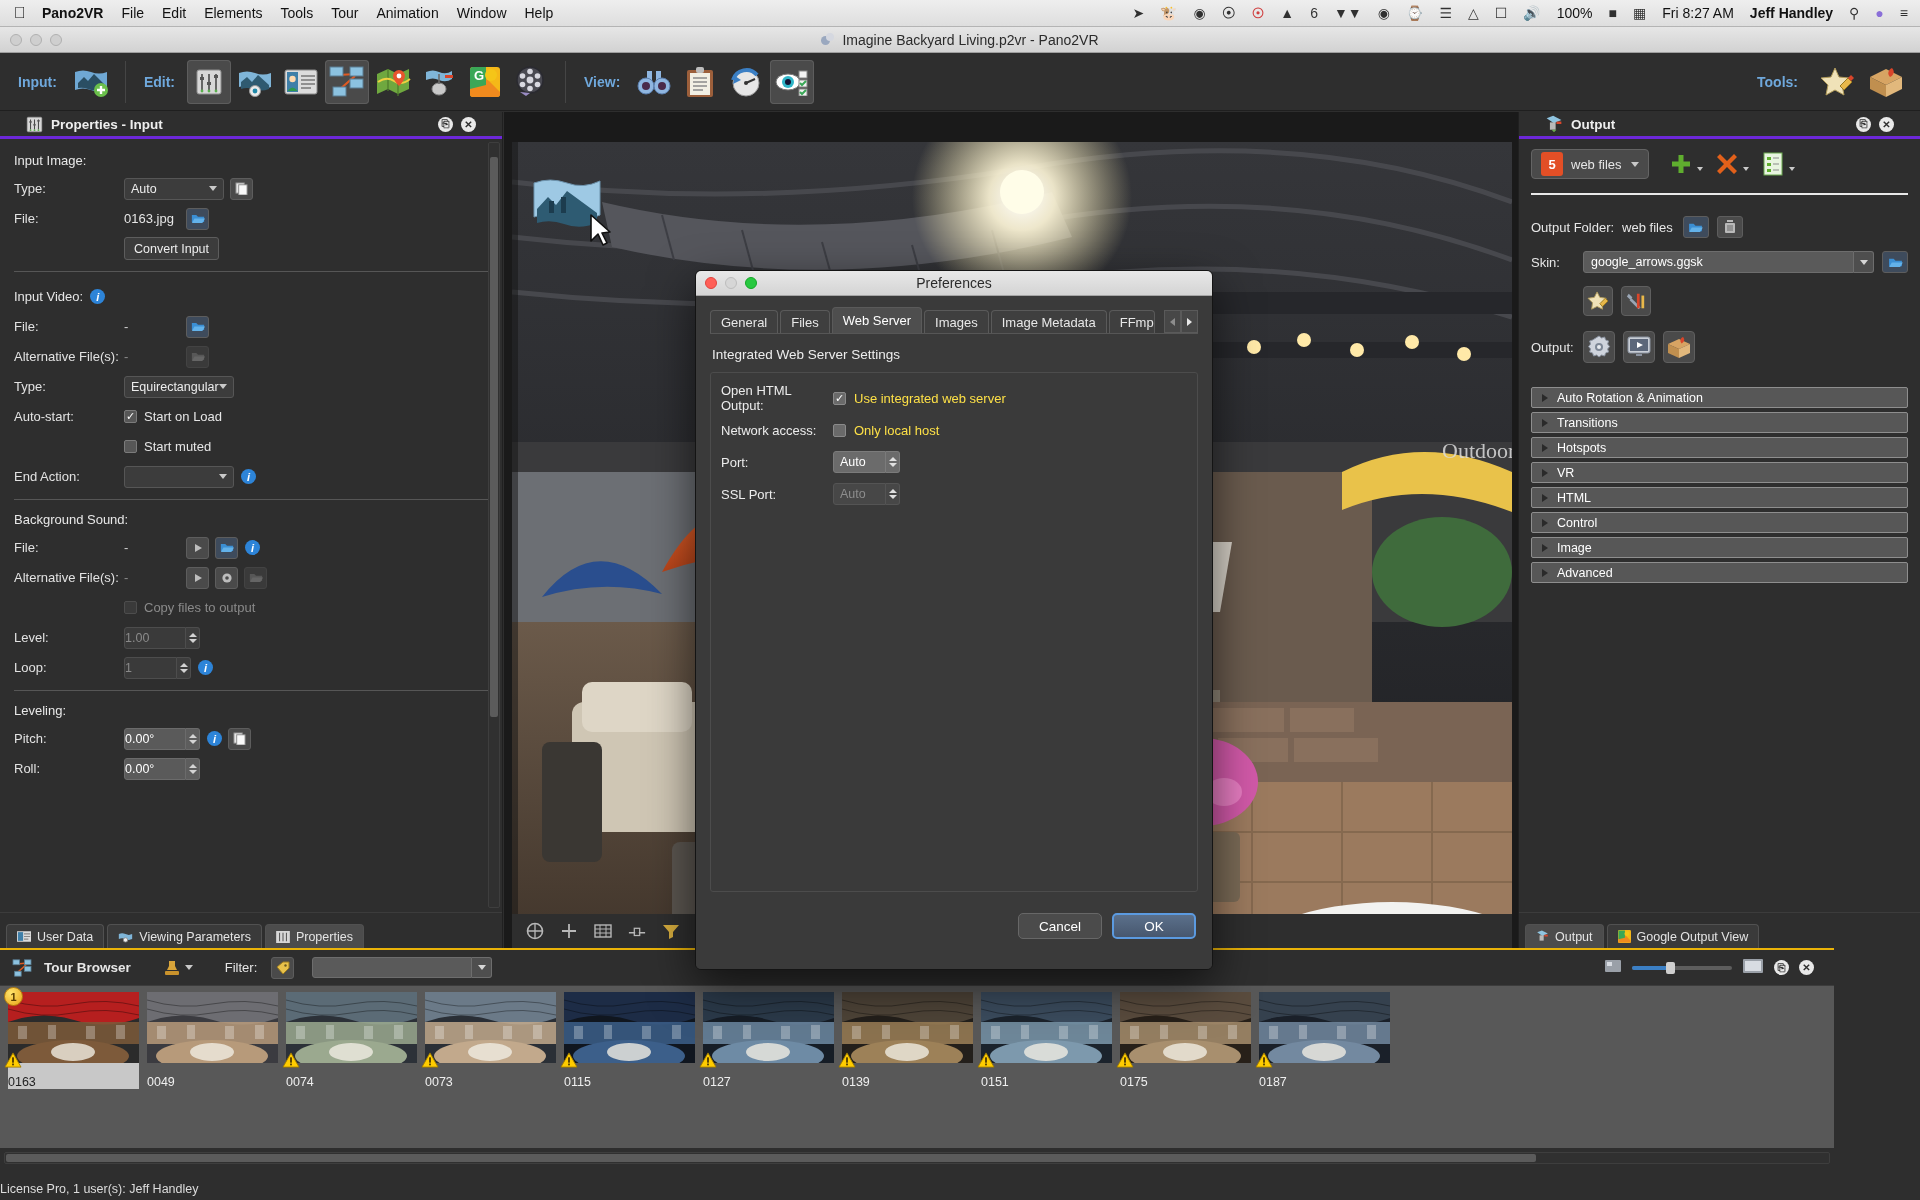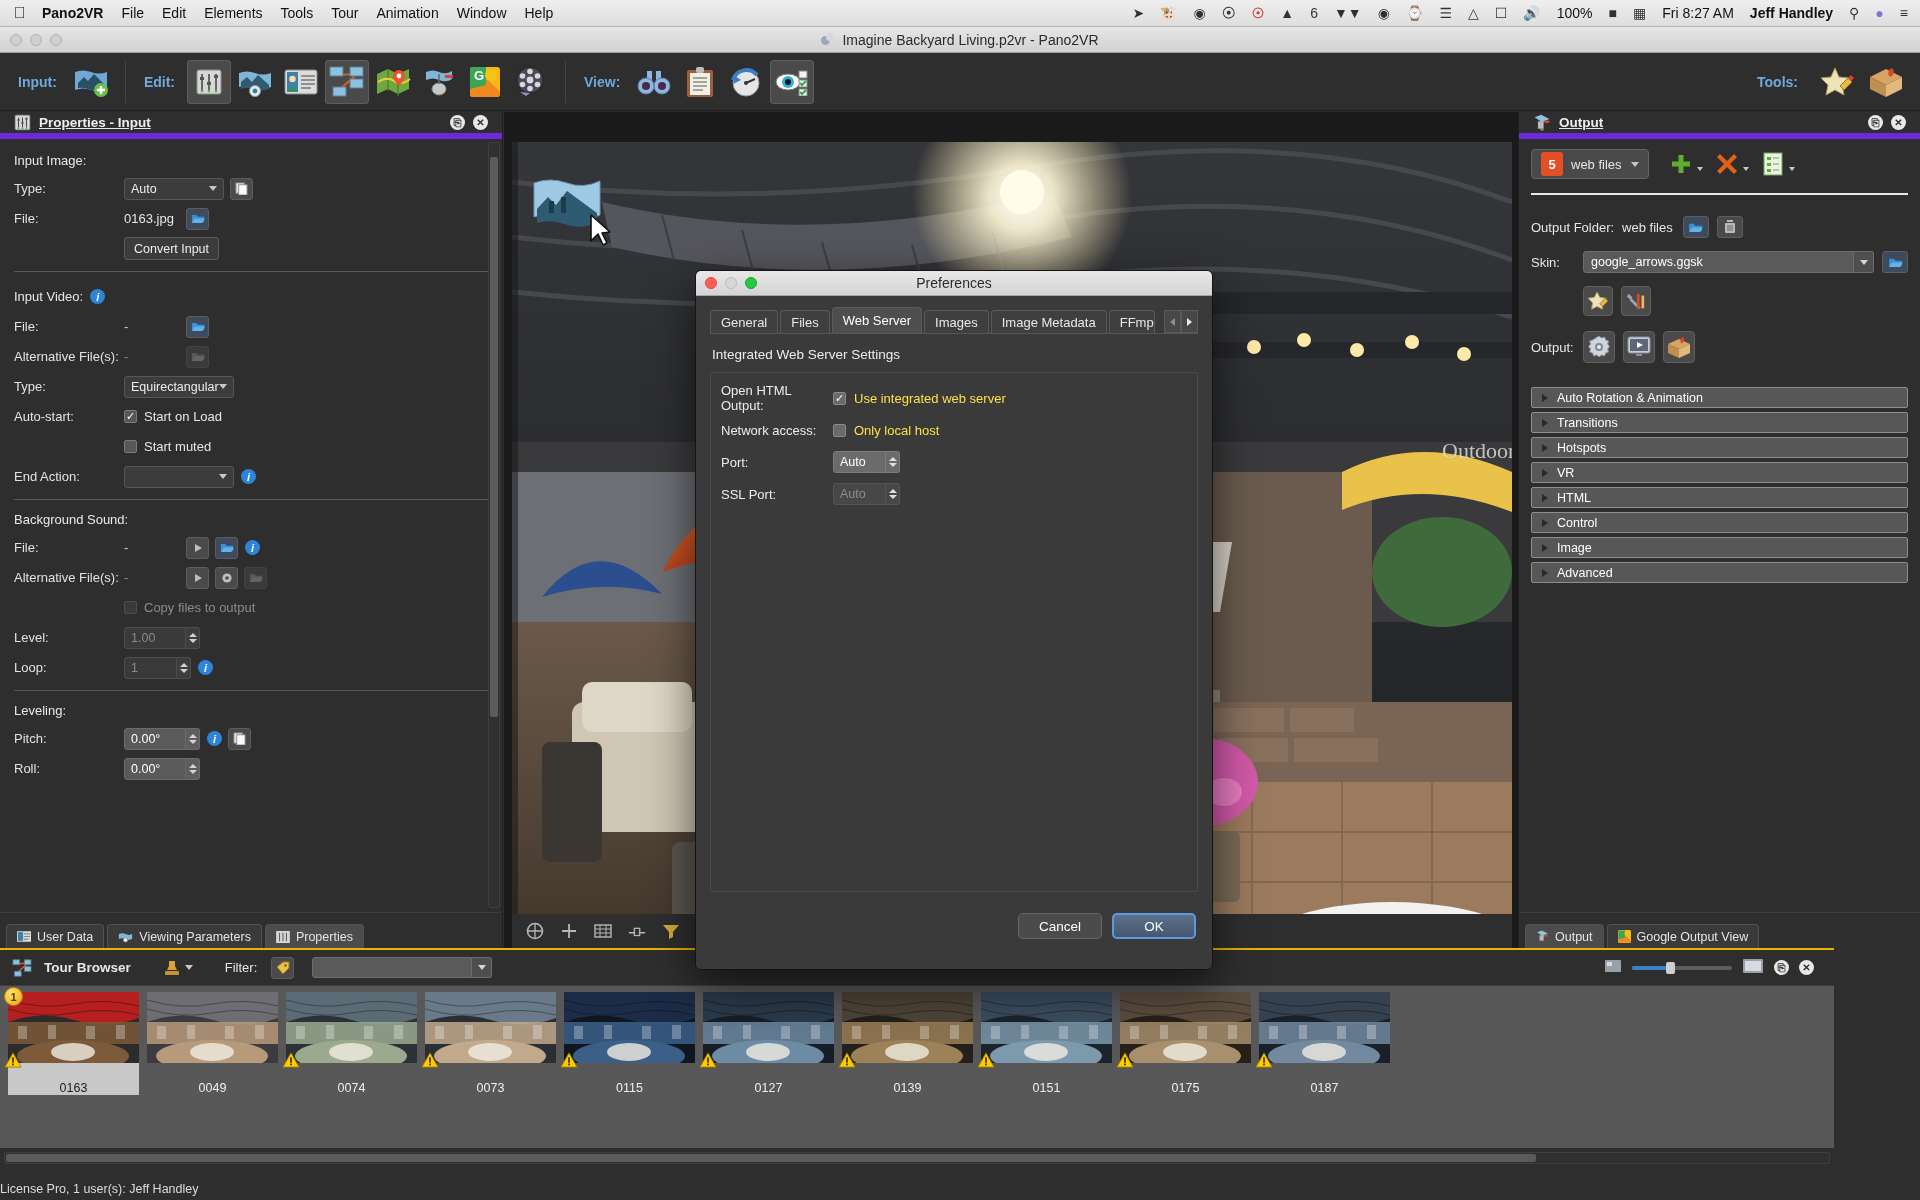--- a/index.html
+++ b/index.html
@@ -46,38 +46,38 @@
             display:flex; align-items:center; padding:0 12px; gap:2px;}
   .tb-label{ color:#6fa8dc; font-weight:bold; font-size:14px; margin:0 10px 0 6px;}
   .tb-btn{ width:44px;height:44px;border-radius:4px;display:flex;align-items:center;justify-content:center;
            position:relative; }
   .tb-btn.sel{ background:#4a4a4a; box-shadow:inset 0 0 0 1px #5d5d5d;}
   .tb-sep{width:1px;height:42px;background:#454545;margin:0 10px;}
 
   
   #left{ position:absolute; left:0; top:85px; width:503px; height:836px; background:#2e2e2e;
          border-right:1px solid #202020;}
-  .panel-head{ height:27px; display:flex;align-items:center; padding:0 14px; gap:8px;
-               border-bottom:6px solid #6d28d9;text-decoration:underline;}
+  .panel-head{ height:27px; display:flex;align-items:center; padding:0 26px; gap:8px;
+               border-bottom:3px solid #6d28d9;}
   .panel-head .ph-title{ font-weight:bold; font-size:13.5px; color:#eee;}
   .panel-head .ph-actions{ margin-left:auto; display:flex; gap:8px; }
   .ph-btn{ width:15px;height:15px;border-radius:50%;background:#e9e9e9;color:#2e2e2e;
            font-size:10px;display:flex;align-items:center;justify-content:center;font-weight:bold;}
   #left .body{ position:absolute; top:27px; left:0; right:0; bottom:36px; padding:10px 14px; overflow:hidden;}
   .row{ display:flex; align-items:center; height:25px; margin-bottom:5px;}
   .lbl{ width:110px; color:#e2e2e2; font-size:13px;}
   .sec-title{ color:#e8e8e8; font-size:13px; margin:4px 0 8px 0;}
   .hr{ height:1px; background:#565656; margin:10px 0 12px 0;}
   .combo{ height:22px; width:100px; background:#3c3c3c; border:1px solid #565656; border-radius:3px;
           display:flex;align-items:center;padding:0 6px; color:#ededed; font-size:12.5px; position:relative;}
   .combo.w110{width:110px;}
   .combo .car{ margin-left:auto; border-left:4px solid transparent;border-right:4px solid transparent;
                border-top:5px solid #c9c9c9;}
   .spin{ height:22px; width:62px; background:#5a5a5a; border:1px solid #6b6b6b; border-radius:3px 0 0 3px;
-         display:flex;align-items:center;padding:0 6px;color:#fff;font-size:12.5px;}
+         display:flex;align-items:center;padding:0 0;color:#fff;font-size:12.5px;}
   .spin.dis{ background:#3a3a3a;border-color:#4d4d4d;color:#8a8a8a;}
   .spin-btns{width:14px;height:22px;background:#5d5d5d;border:1px solid #6b6b6b;border-left:none;
              border-radius:0 3px 3px 0;display:flex;flex-direction:column;align-items:center;justify-content:center;gap:2px;}
   .spin-btns.dis{background:#3d3d3d;border-color:#4d4d4d;}
   .spin-btns .up{border-left:4px solid transparent;border-right:4px solid transparent;border-bottom:4px solid #d3d3d3;}
   .spin-btns .dn{border-left:4px solid transparent;border-right:4px solid transparent;border-top:4px solid #d3d3d3;}
   .btn{ height:23px; background:#3c3c3c; border:1px solid #5d5d5d; border-radius:3px; color:#ededed;
         padding:0 9px; display:inline-flex; align-items:center; font-size:12.5px;}
   .sqbtn{ width:23px;height:22px;background:#4a4a4a;border:1px solid #5d5d5d;border-radius:3px;
           display:flex;align-items:center;justify-content:center;margin-left:6px;}
@@ -142,21 +142,21 @@
               display:flex;align-items:center;justify-content:center;}
   .tb-right{margin-left:auto;display:flex;align-items:center;gap:10px;padding-right:8px;}
   .zslider{width:100px;height:4px;background:#5d5d5d;border-radius:2px;position:relative;}
   .zslider .fill{position:absolute;left:0;top:0;height:4px;width:38px;background:#3b7fc4;border-radius:2px;}
   .zslider .knob{position:absolute;left:34px;top:-4px;width:9px;height:12px;background:#cfcfcf;border-radius:2px;}
   #thumbs{position:absolute;top:36px;left:0;right:0;height:162px;background:#585858;display:flex;align-items:flex-start;
           gap:8px;padding:6px 8px;overflow:hidden;}
   .thumb{width:131px;}
   .thumb .tw{position:relative;width:131px;height:71px;}
   .thumb .pic{width:131px;height:71px;overflow:hidden;position:relative;}
-  .thumb .cap{text-align:center;font-size:12.5px;color:#efefef;padding-top:18px;}
+  .thumb .cap{font-size:12.5px;color:#efefef;padding-top:12px;}
   .thumb.sel{background:#c8c8c8;}
   .thumb.sel .cap{color:#1f1f1f;}
   .warn{position:absolute;left:-4px;bottom:-5px;width:18px;height:16px;}
   .numbadge{position:absolute;left:-4px;top:-5px;width:19px;height:19px;border-radius:50%;
             background:radial-gradient(circle at 35% 30%,#ffe46b,#e8a317);border:1px solid #b9820f;color:#5a3d00;
             font-size:11px;font-weight:bold;display:flex;align-items:center;justify-content:center;}
   #hscroll{position:absolute;bottom:12px;left:0;right:0;height:14px;padding:0 4px;}
   #hscroll .track{height:12px;background:#303030;border:1px solid #3e3e3e;border-radius:2px;position:relative;}
   #hscroll .thumbh{position:absolute;left:1px;top:1px;height:8px;width:1530px;background:#5b5b5b;border-radius:2px;}
   #statusbar{position:absolute;left:0;bottom:0;width:1920px;height:22px;background:#2e2e2e;

